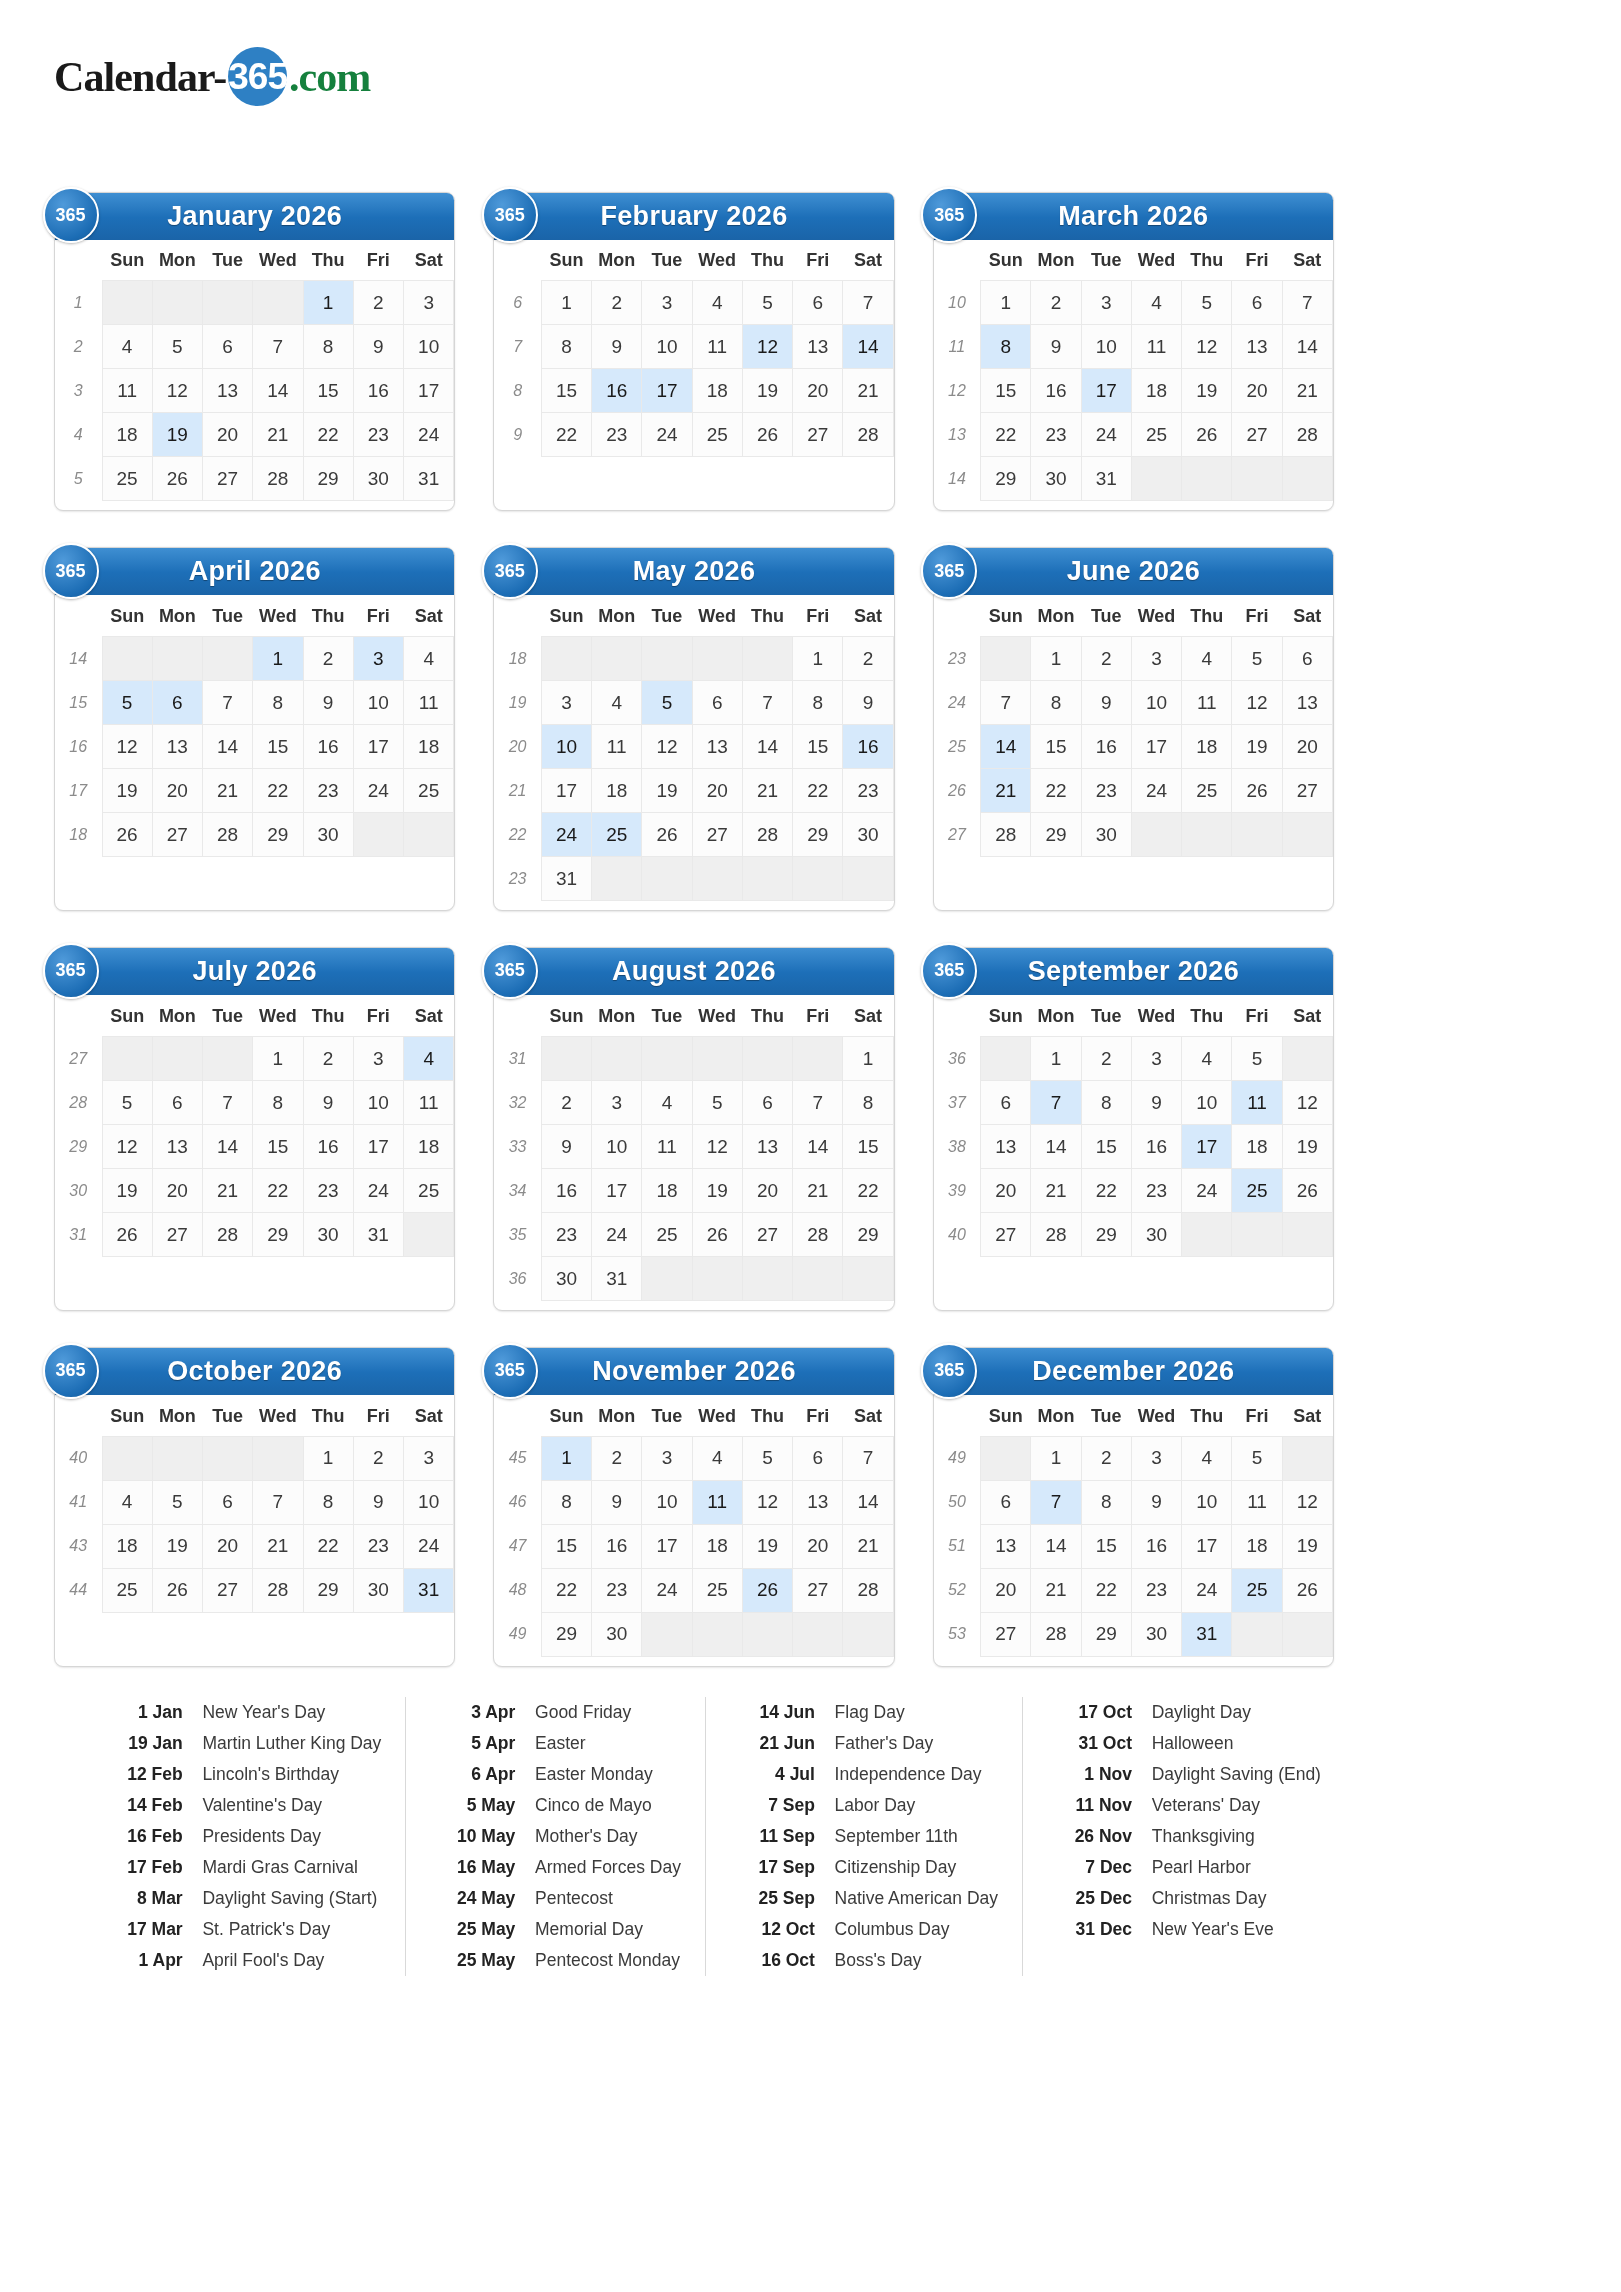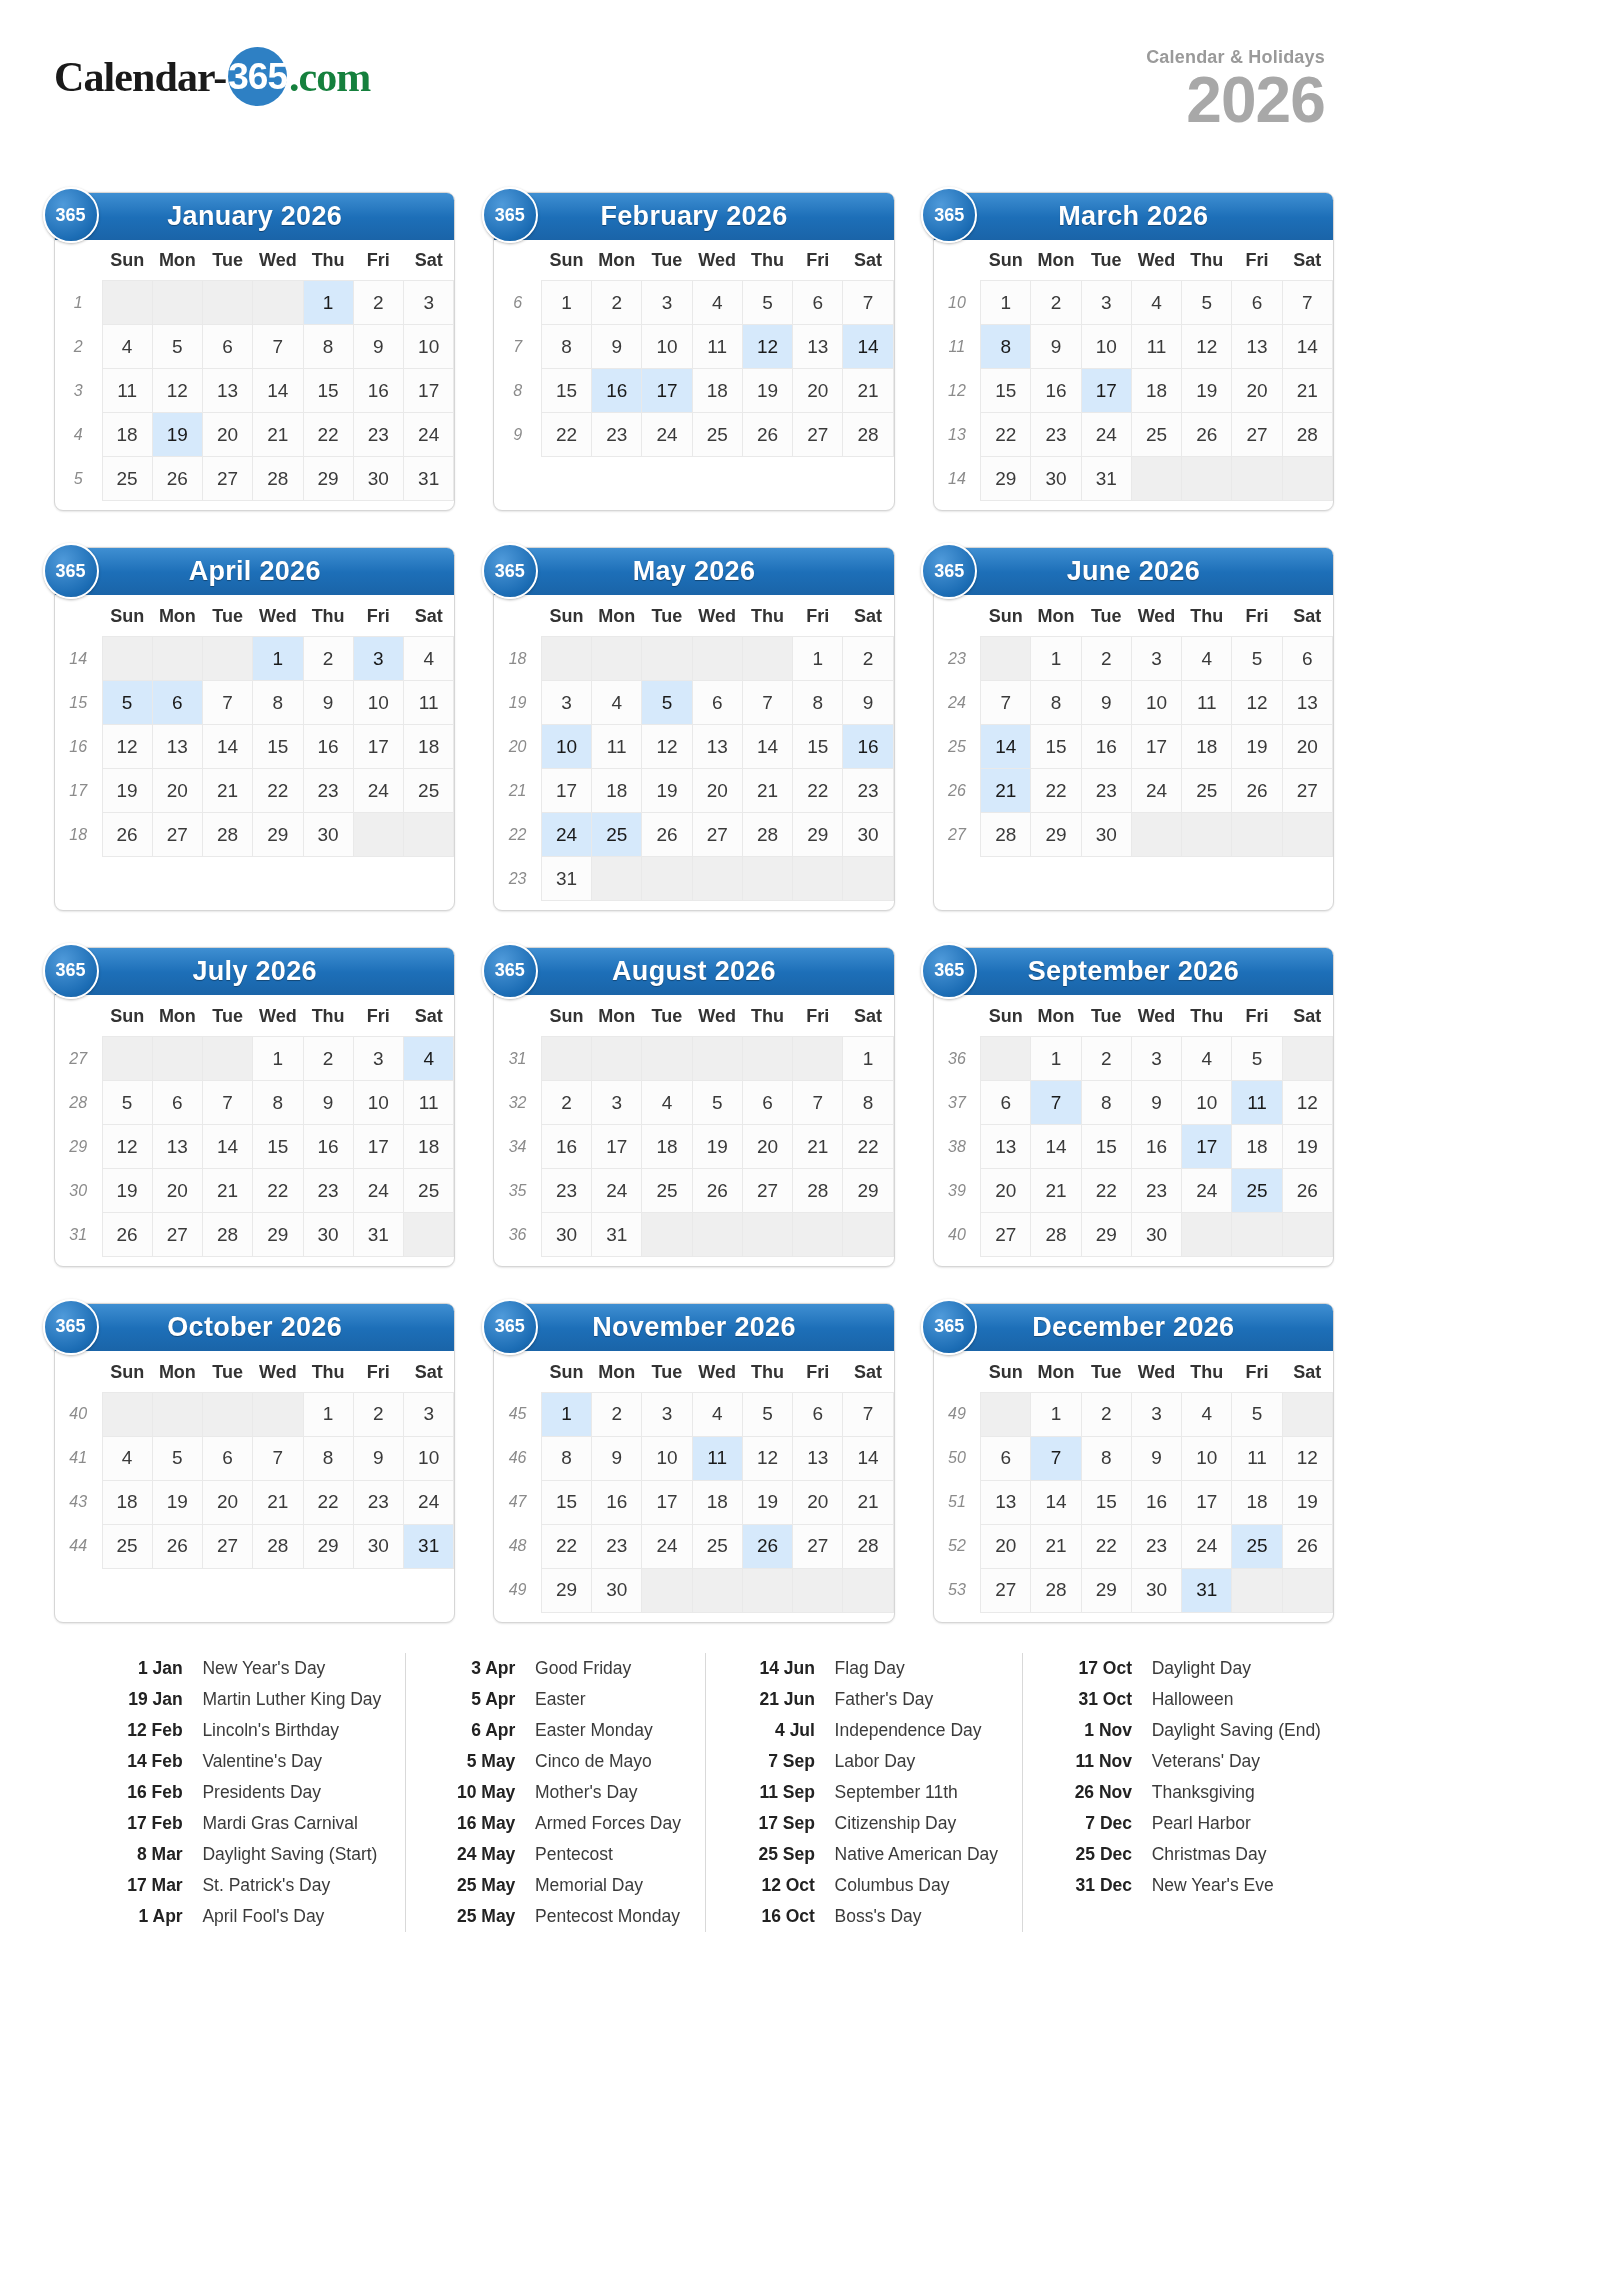--- a/index.html
+++ b/index.html
@@ -202,24 +202,20 @@
 <body>
 
 <div class="page">
 
   <div class="header">
     <div class="logo">
       <span class="logo-part1">Calendar-</span>
         <span class="logo-circle">365</span>
         <span class="logo-part3">.com</span>
     </div>
-    <div class="header-right">
-      <div class="header-sub">Calendar &amp; Holidays</div>
-      <div class="header-year">2026</div>
-    </div>
   </div>
 
   <div class="months-grid">
       <div class="month">
         <div class="month-header">
           <div class="badge-365">365</div>
           <div class="month-title">January 2026</div>
         </div>
         <table class="cal">
           <thead>
@@ -753,20 +749,30 @@
               <td class="wk">32</td>
               <td>2</td>
               <td>3</td>
               <td>4</td>
               <td>5</td>
               <td>6</td>
               <td>7</td>
               <td>8</td>
             </tr>
             <tr>
+              <td class="wk">33</td>
+              <td>9</td>
+              <td>10</td>
+              <td>11</td>
+              <td>12</td>
+              <td>13</td>
+              <td>14</td>
+              <td>15</td>
+            </tr>
+            <tr>
               <td class="wk">34</td>
               <td>16</td>
               <td>17</td>
               <td>18</td>
               <td>19</td>
               <td>20</td>
               <td>21</td>
               <td>22</td>
             </tr>
             <tr>

